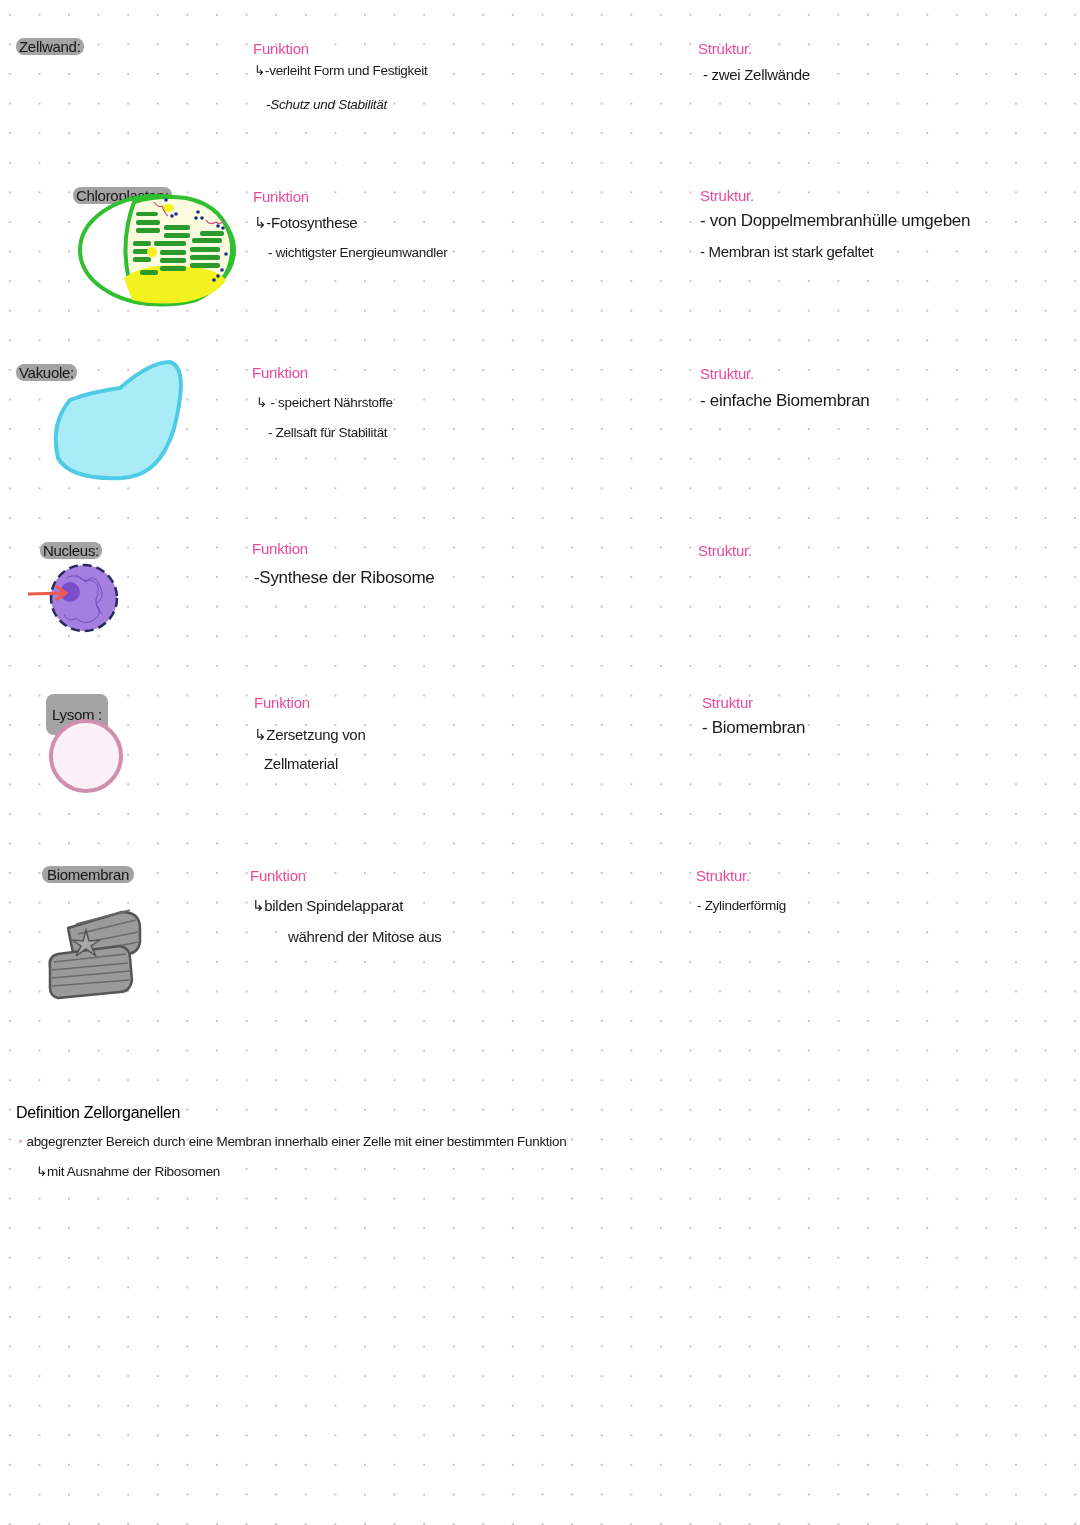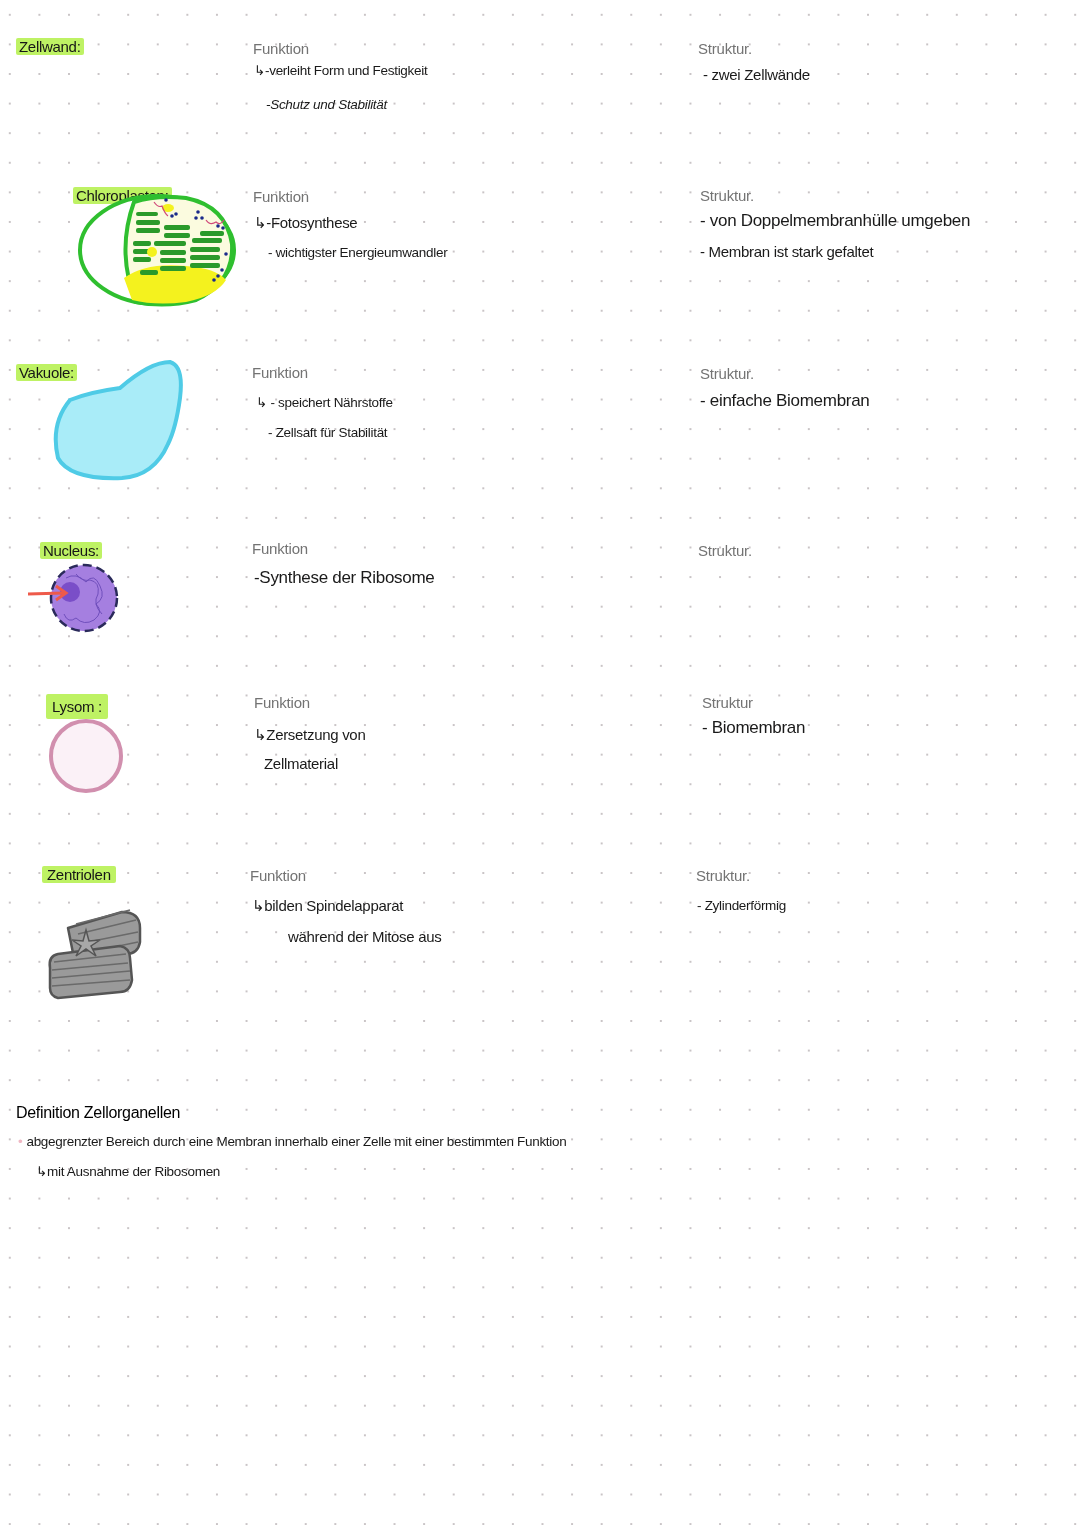--- a/index.html
+++ b/index.html
@@ -13,28 +13,28 @@
       background-size: 29.6px 29.6px;
       background-position: -5px 0px;
       font-family: "Liberation Sans", sans-serif;
       color: #1a1a1a;
     }
     .abs { position: absolute; }
     .organelle-label {
       font-size: 15px;
       letter-spacing: -0.3px;
       padding: 0 3px;
-      border-radius: 2px;
-      background: #bef264;
+      border-radius: 8px;
+      background: #a3a3a3;
       white-space: nowrap;
       color: #161616;
     }
     .heading {
       font-size: 15px;
-      color: #737373;
+      color: #ec4899;
       letter-spacing: -0.2px;
       white-space: nowrap;
     }
     .line {
       font-size: 15px;
       color: #1a1a1a;
       white-space: nowrap;
       letter-spacing: -0.3px;
     }
     .line.big { font-size: 17px; }
@@ -119,31 +119,31 @@
   <circle cx="44" cy="30" r="10" fill="#7a4ec8"></circle>
   <path d="M40 16 q10 -6 20 4 q8 -10 14 4 q6 12 -4 18 q8 8 -2 16 q-10 6 -18 -2 q-8 6 -12 -4" stroke="#6a4ab8" stroke-width="0.9" fill="none"></path>
   <path d="M50 12 q6 8 14 6 q10 2 8 14 q-6 10 4 20" stroke="#6a4ab8" stroke-width="0.9" fill="none"></path>
   <line x1="2" y1="32" x2="38" y2="31" stroke="#ee5a4a" stroke-width="3"></line>
   <path d="M30 24 L40 31 L30 38" stroke="#ee5a4a" stroke-width="3" fill="none"></path>
 </svg>
 <div class="abs heading" style="left:252px;top:540px;">Funktion</div>
 <div class="abs line big" style="left:254px;top:568px;">-Synthese der Ribosome</div>
 <div class="abs heading" style="left:698px;top:542px;">Struktur.</div>
 
-<div class="abs organelle-label" style="left:46px;top:694px;padding:4px 6px;text-align:right;">Lysom :</div>
+<div class="abs organelle-label" style="left:46px;top:694px;padding:12px 6px;text-align:right;">Lysom :</div>
 <svg class="abs" style="left:46px;top:718px;" width="80" height="80" viewBox="0 0 80 80">
   <circle cx="40" cy="38" r="35" fill="#fbf1f7" stroke="#d18fae" stroke-width="4"></circle>
 </svg>
 <div class="abs heading" style="left:254px;top:694px;">Funktion</div>
 <div class="abs line" style="left:254px;top:726px;">↳Zersetzung von</div>
 <div class="abs line" style="left:264px;top:755px;">Zellmaterial</div>
 <div class="abs heading" style="left:702px;top:694px;">Struktur</div>
 <div class="abs line big" style="left:702px;top:718px;">- Biomembran</div>
 
-<div class="abs organelle-label" style="left:42px;top:866px;padding:0 5px;">Zentriolen</div>
+<div class="abs organelle-label" style="left:42px;top:866px;padding:0 5px;">Biomembran</div>
 <svg class="abs" style="left:46px;top:908px;" width="100" height="92" viewBox="0 0 100 92">
   <g stroke="#555" stroke-width="2.5" stroke-linejoin="round">
     <path d="M22 20 L76 4 Q94 4 94 20 L94 34 Q92 46 80 46 L30 60 Z" fill="#9a9a9a"></path>
     <path d="M30 16 L84 2 M32 26 L90 12 M32 36 L92 24 M34 46 L92 34" stroke="#6a6a6a" stroke-width="1.5" fill="none"></path>
     <path d="M4 60 Q2 48 12 46 L74 38 Q84 40 84 50 L86 72 Q84 84 74 84 L12 90 Q4 88 4 80 Z" fill="#9a9a9a"></path>
     <path d="M8 54 L80 46 M6 62 L82 55 M6 70 L84 63 M6 78 L84 72" stroke="#6a6a6a" stroke-width="1.5" fill="none"></path>
   </g>
   <g transform="translate(40,36)" fill="#a8a8a8" stroke="#555" stroke-width="1.5">
     <path d="M0 -14 L3 -3 L14 -4 L5 2 L10 12 L0 5 L-10 12 L-5 2 L-14 -4 L-3 -3 Z"></path>
   </g>

